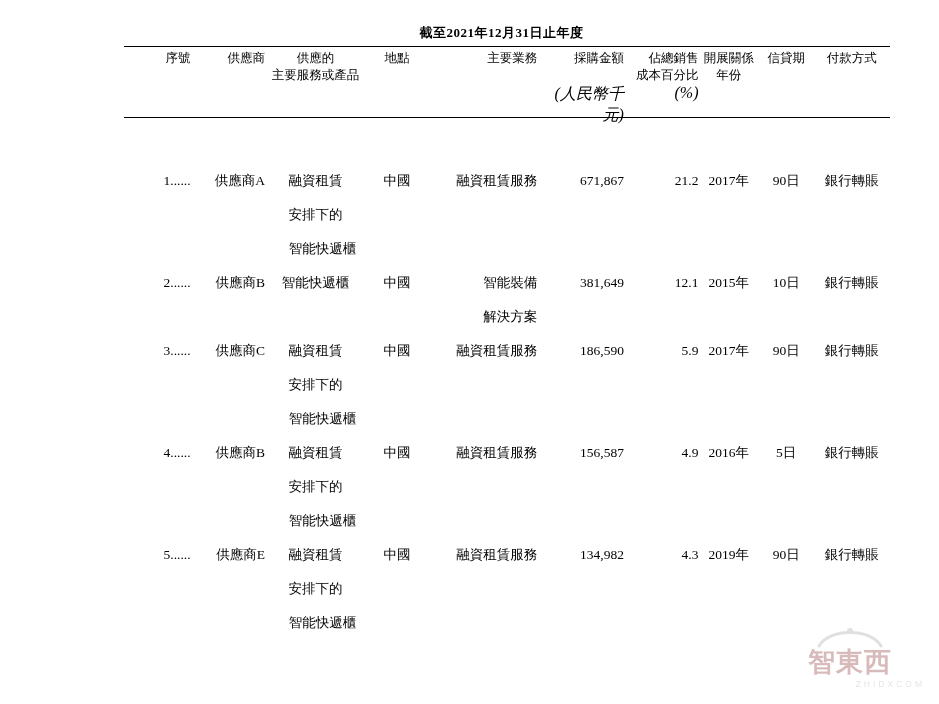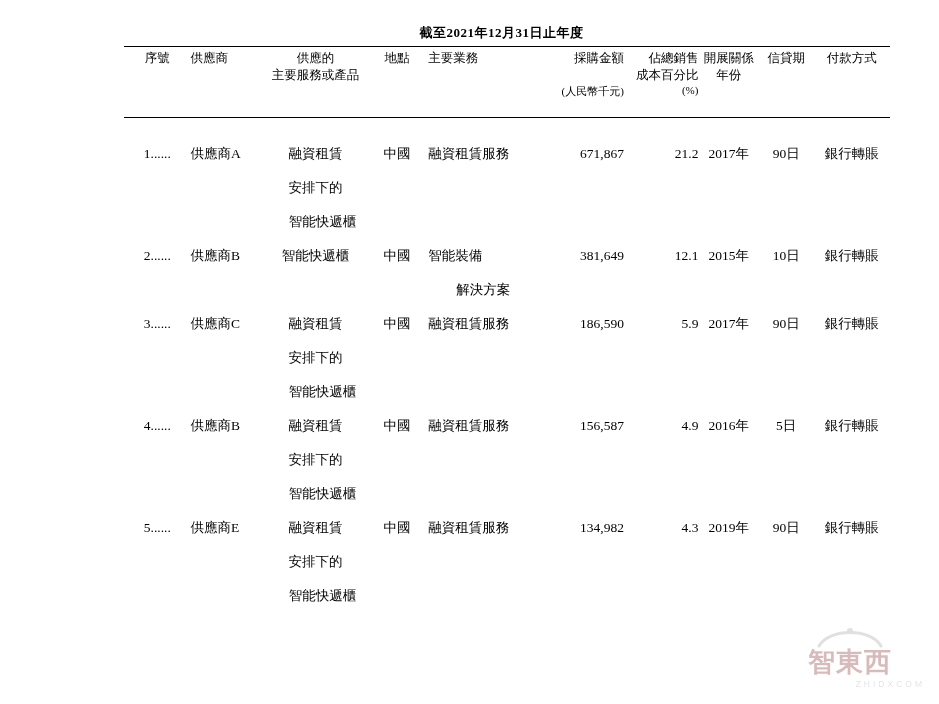--- a/index.html
+++ b/index.html
@@ -54,33 +54,34 @@
     vertical-align: top;
     font-weight: normal;
   }
   thead th {
     vertical-align: bottom;
     padding-bottom: 2px;
     line-height: 1.35;
     font-size: 12.5px;
   }
   .hdr-line { display: block; }
-  .c-seq    { width: 66px;  text-align: center;   padding-left: 2px; }
-  .c-sup    { width: 74px;  text-align: left; }
+  .c-seq    { width: 66px;  text-align: right;   padding-left: 2px; }
+  .c-sup    { width: 74px;  text-align: right; }
   .c-serv   { width: 100px; text-align: center; }
   .c-loc    { width: 62px;  text-align: center; }
-  .c-biz    { width: 108px; text-align: left; font-family: Liberation Serif, serif; }
+  .c-biz    { width: 108px; text-align: right; font-family: Liberation Serif, serif; }
   .c-amt    { width: 86px;  text-align: right;  padding-right: 6px; }
   .c-pct    { width: 74px;  text-align: right;  padding-right: 6px; }
   .c-year   { width: 60px;  text-align: center; }
   .c-credit { width: 54px;  text-align: center; }
   .c-pay    { width: 76px;  text-align: center; }
 
   .units-row td {
-    font-size: 11px;
+    font-style: italic;
+    font-size: 16px;
     padding-top: 6px;
     padding-bottom: 0;
     margin-top: 36px;
   }
   .units-amt { text-align: right; padding-right: 6px; }
   .units-pct { text-align: right; padding-right: 10px; }
 
   .spacer-row td { height: 38px; }
 
   tbody.rows td {

